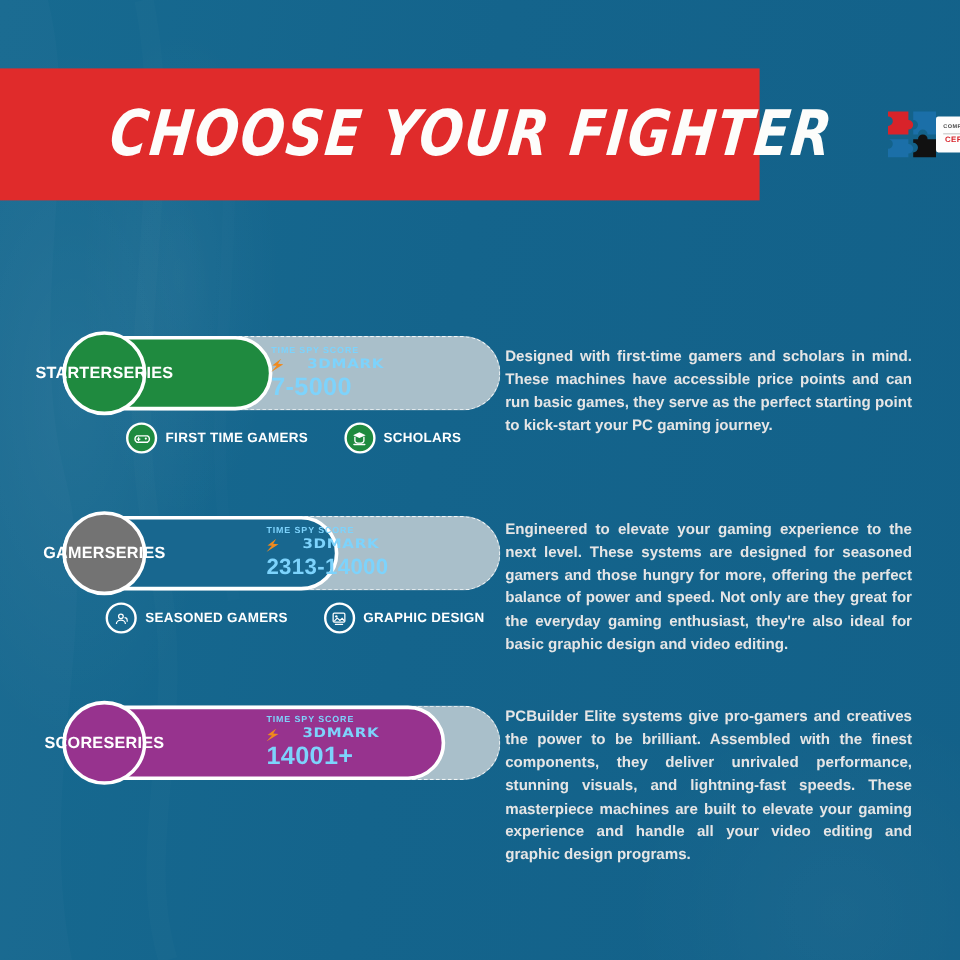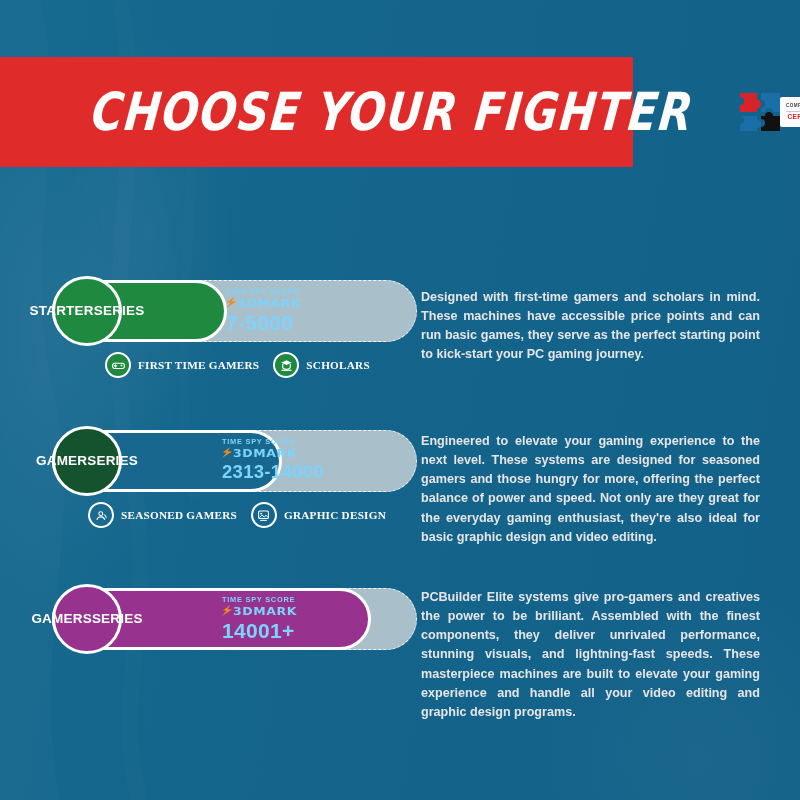--- a/index.html
+++ b/index.html
@@ -82,47 +82,47 @@
   .series-badge{
     position:absolute;left:0;top:-4px;
     width:70px;height:70px;border-radius:50%;
     box-sizing:border-box;
     border:3px solid #ffffff;
     display:flex;align-items:center;justify-content:center;
     color:#ffffff;font-weight:bold;font-size:13.5px;line-height:1.06;
     letter-spacing:.2px;text-align:center;z-index:3;
   }
   .badge-starter{background:#1f8a3f;}
-  .badge-gamer{background:#14532d;}
+  .badge-gamer{background:#737373;}
   .badge-elite{background:#97338e;}
 
   .score-block{
     position:absolute;top:8px;
     display:flex;flex-direction:column;align-items:flex-start;
     color:#7dd3fc;z-index:4;
   }
   .sb-1{left:174px;}
   .sb-2{left:170px;}
   .sb-3{left:170px;}
   .score-label{font-size:7.4px;font-weight:bold;letter-spacing:.75px;line-height:1;margin-bottom:2px;}
-  .mark-row{display:flex;align-items:flex-start;gap:0;margin-bottom:1px;}
+  .mark-row{display:flex;align-items:flex-end;gap:19px;margin-bottom:1px;}
   .bolt{width:11px;height:11px;display:block;}
   .mark-text{
     font-family:"DejaVu Sans",sans-serif;
     font-size:12.5px;font-weight:bold;letter-spacing:.6px;line-height:1;
     transform:scaleY(.88);transform-origin:left center;
   }
   .score-value{
     font-size:21px;font-weight:bold;line-height:1.05;letter-spacing:.3px;
     margin-top:1px;
   }
   .sv-wide{font-size:18.5px;}
 
   
-  .tags{position:absolute;display:flex;align-items:flex-end;gap:14px;font-family:Liberation Serif, serif;}
+  .tags{position:absolute;display:flex;align-items:flex-end;gap:30px;}
   .tags-1{left:105px;top:72px;}
   .tags-2{left:88px;top:72px;}
   .tags-3{left:78px;top:72px;}
   .tag{display:flex;align-items:center;gap:7px;}
   .tag-ic{
     width:26px;height:26px;border-radius:50%;
     box-sizing:border-box;border:2px solid #ffffff;
     display:flex;align-items:center;justify-content:center;
     flex:none;
   }
@@ -261,21 +261,21 @@
         <span class="tag-label">GRAPHIC DESIGN</span>
       </div>
     </div>
   </div>
 
   <div class="tier tier-3">
     <div class="bar-area">
       <div class="track"></div>
       <div class="fill fill-elite"></div>
       <div class="series-badge badge-elite">
-        <span>GAMERS</span>
+        <span>SCORE</span>
         <span>SERIES</span>
       </div>
       <div class="score-block sb-3">
         <div class="score-label">TIME SPY SCORE</div>
         <div class="mark-row">
           <svg class="bolt" viewBox="0 0 12 12">
             <path d="M9,0 L1,6 L5,6.4 L0,12 L11,5 L6.2,4.6 Z" fill="#f08a1e"></path>
           </svg>
           <span class="mark-text">3DMARK</span>
         </div>

